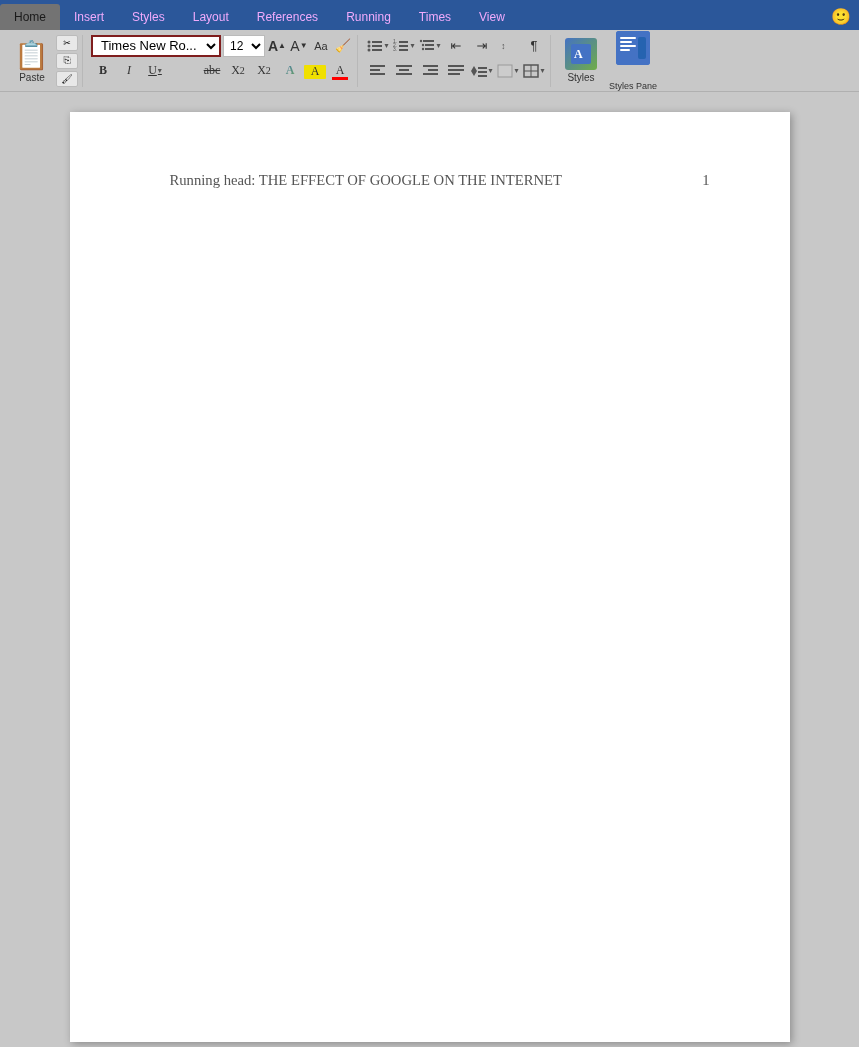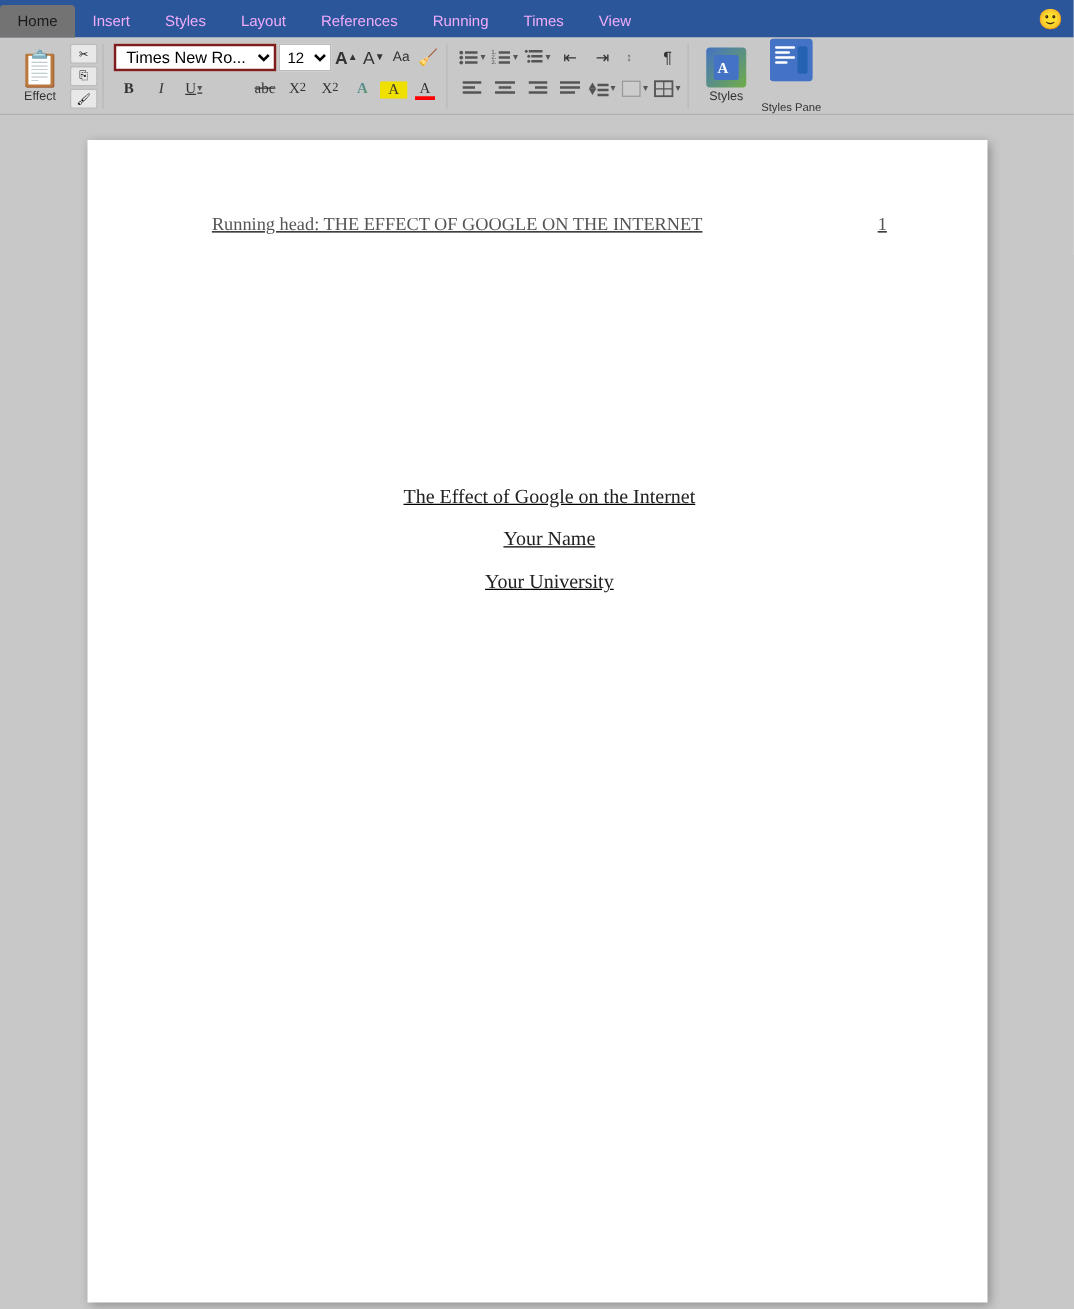--- a/index.html
+++ b/index.html
@@ -214,21 +214,20 @@
 
     .page {
       background: white;
       width: 720px;
       min-height: 930px;
       box-shadow: 2px 2px 8px rgba(0,0,0,0.3);
       padding: 60px 80px 60px 100px;
       position: relative;
       font-family: 'Times New Roman', Times, serif;
       font-size: 12pt;
-      text-decoration: underline;
     }
 
     .page-header {
       display: flex;
       justify-content: space-between;
       margin-bottom: 200px;
       font-size: 11pt;
       color: #555;
     }
 
@@ -267,21 +266,21 @@
   <div class="tab">Times</div>
   <div class="tab">View</div>
   <div class="tab-smiley">🙂</div>
 </div>
 
 <div class="ribbon">
 
   <div class="ribbon-group">
     <div class="paste-btn">
       <div class="paste-icon">📋</div>
-      <span>Effect</span>
+      <span>Paste</span>
     </div>
     <div class="paste-sub-btns">
       <div class="paste-sub-btn">✂</div>
       <div class="paste-sub-btn">⎘</div>
       <div class="paste-sub-btn">🖌</div>
     </div>
   </div>
 
   <div class="ribbon-group" style="flex-direction:column;gap:3px;align-items:flex-start;">
     <div class="font-row">
@@ -444,19 +443,14 @@
 
 </div>
 
 <div class="doc-area">
   <div class="page">
     <div class="page-header">
       <span>Running head: THE EFFECT OF GOOGLE ON THE INTERNET</span>
       <span>1</span>
     </div>
 
-    <div class="page-content">
-      <p>The Effect of Google on the Internet</p>
-      <p>Your Name</p>
-      <p>Your University</p>
-    </div>
   </div>
 </div>
 
 </body></html>

